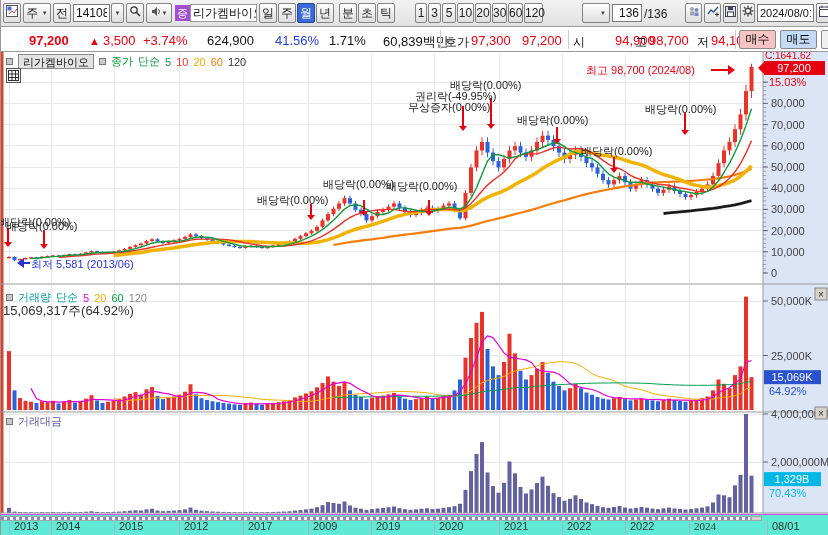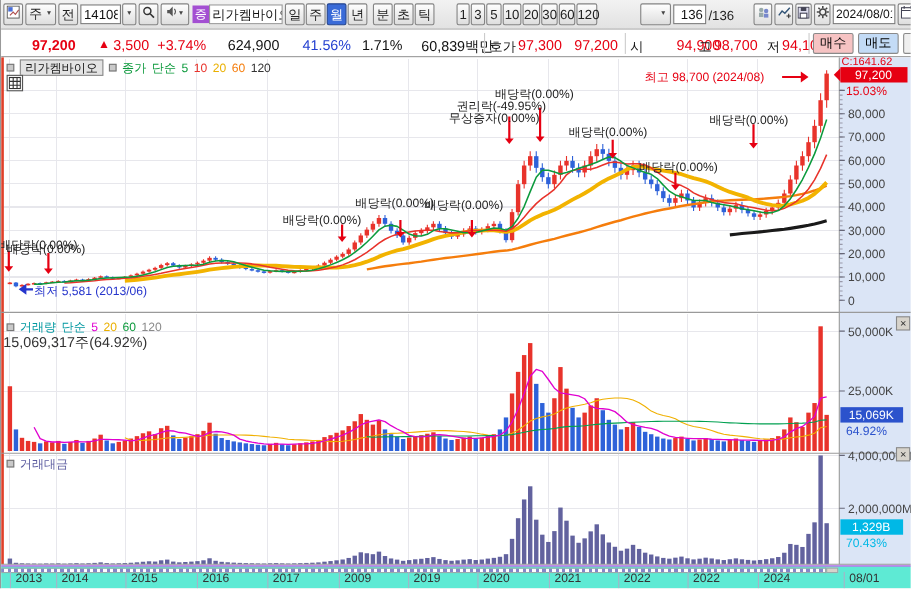--- a/index.html
+++ b/index.html
@@ -928,26 +928,26 @@
     </div>
   </div>
 
   <div id="xaxis">
     <div class="stripe"></div>
     <div class="stripe-end"></div>
     <div id="year-labels">
         <span class="yl" style="left: 8px;">2013</span>
         <span class="yl" style="left: 50px;">2014</span>
         <span class="yl" style="left: 113px;">2015</span>
-        <span class="yl" style="left: 178px;">2016</span>
+        <span class="yl" style="left: 178px;">2012</span>
         <span class="yl" style="left: 242px;">2017</span>
         <span class="yl" style="left: 307px;">2009</span>
         <span class="yl" style="left: 370px;">2019</span>
         <span class="yl" style="left: 433px;">2020</span>
         <span class="yl" style="left: 498px;">2021</span>
         <span class="yl" style="left: 561px;">2022</span>
         <span class="yl" style="left: 624px;">2022</span>
-        <span class="yl" style="left: 688px;">2024</span>
+        <span class="yl" style="left: 688px; font-family: Liberation Serif, serif;">2024</span>
         <span class="yl" style="left: 766px;">08/01</span>
       </div>
   </div>
 
 </div>
 
 </body></html>

